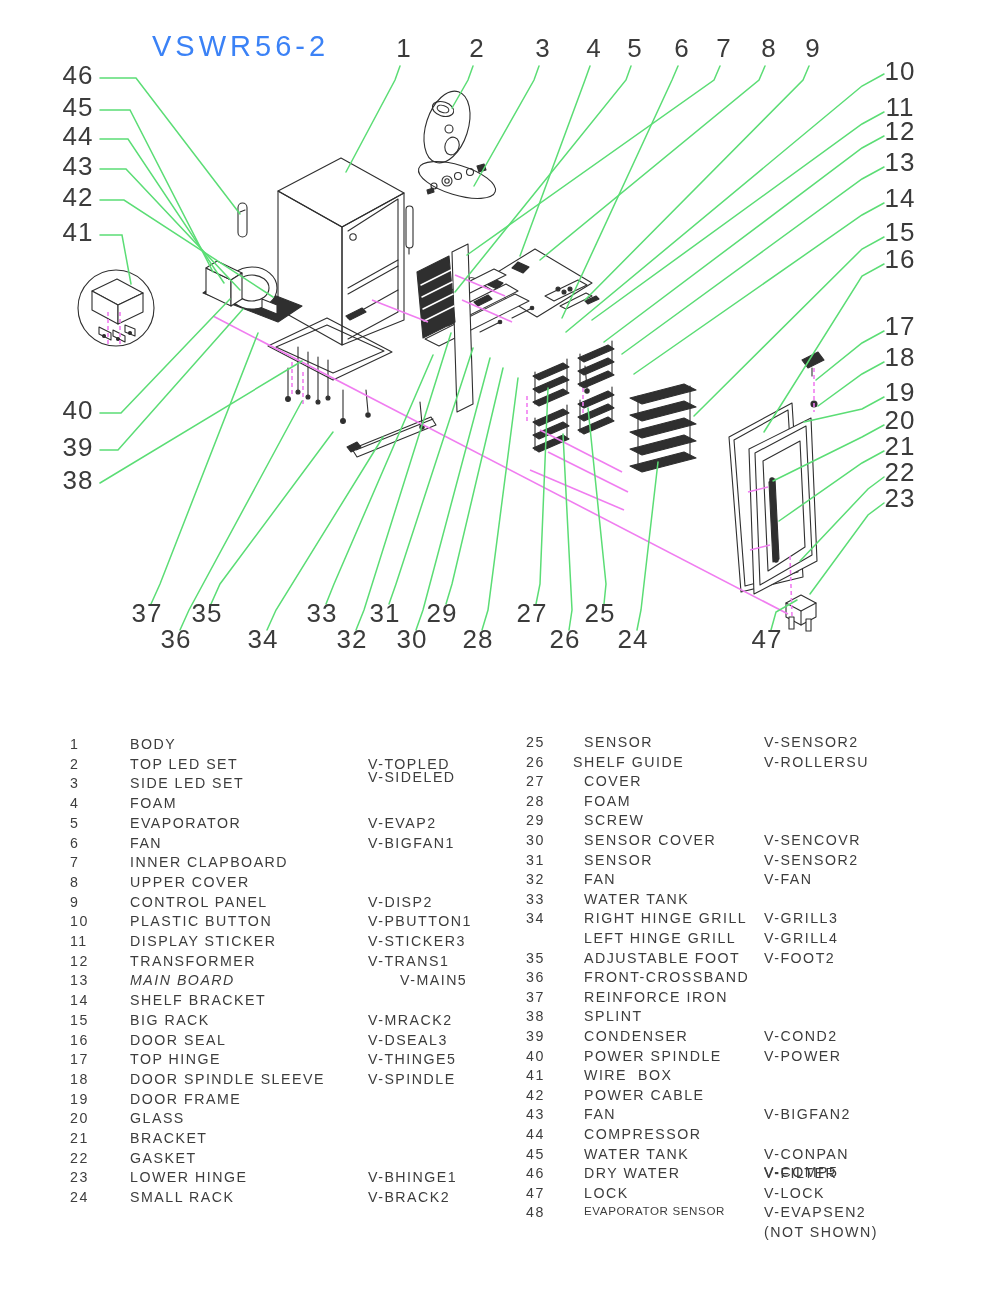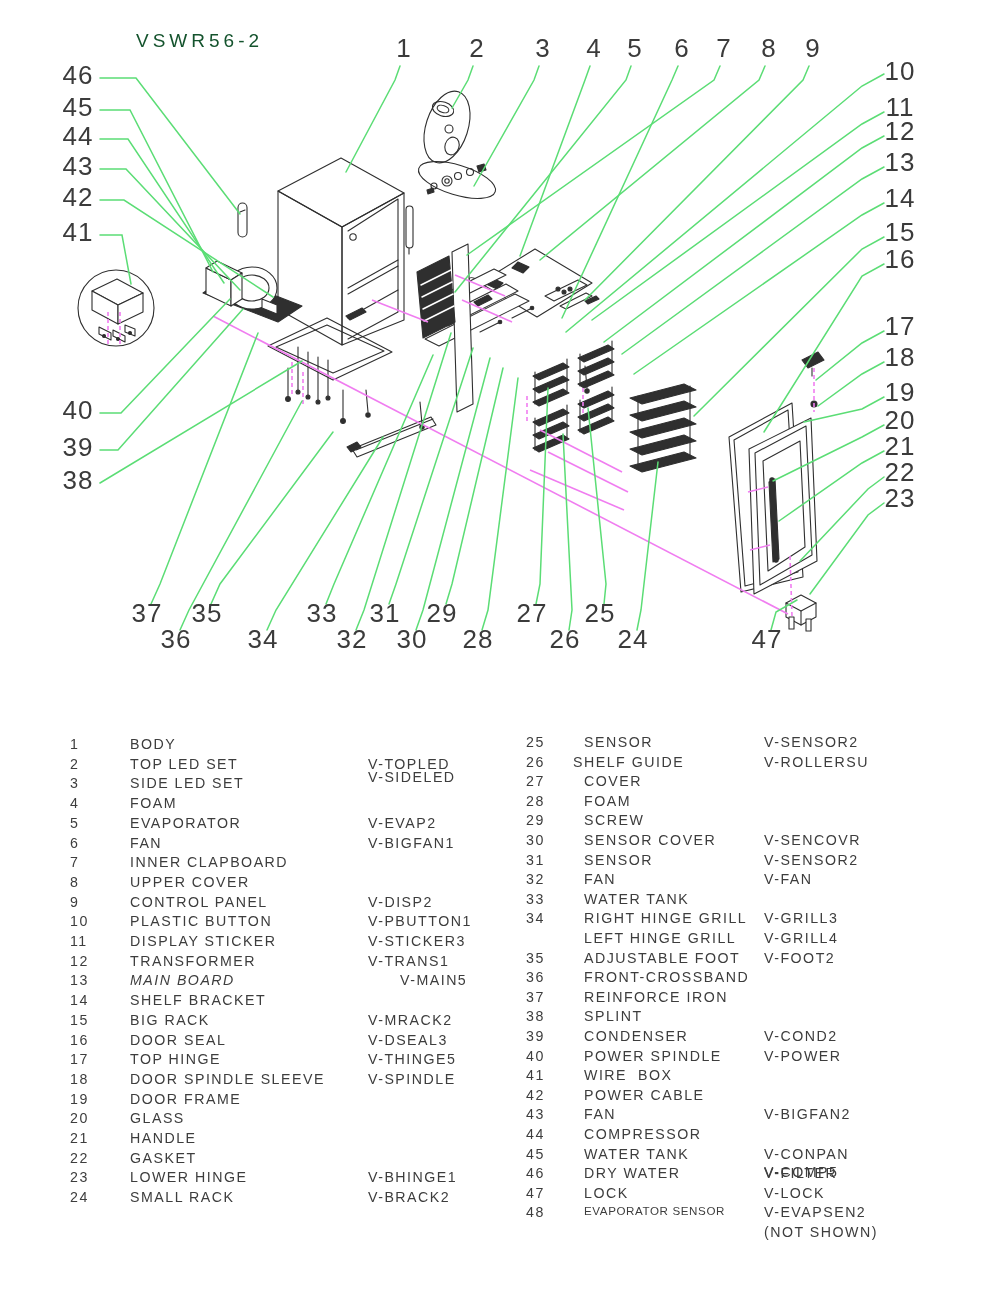--- a/index.html
+++ b/index.html
@@ -1,20 +1,20 @@
 <!DOCTYPE html>
 <html><head>
 <meta charset="utf-8">
 <style>
   html,body{margin:0;padding:0;background:#fff;}
   .stage{position:relative;width:1000px;height:1294px;background:#ffffff;overflow:hidden;
          font-family:"Liberation Sans",sans-serif;}
   .diagram{position:absolute;left:0;top:0;}
-  .title{position:absolute;left:136px;top:30px;font-size:19px;letter-spacing:4px;
-         color:#14532d;white-space:pre;}
+  .title{position:absolute;left:152px;top:30px;font-size:29px;letter-spacing:4px;
+         color:#3b82f6;white-space:pre;}
   .plist span{position:absolute;white-space:pre;font-size:14.2px;letter-spacing:1.5px;
          color:#3d3d3d;line-height:1;}
   .plist span.small{font-size:11.6px;letter-spacing:0.6px;}
   svg text{font-family:"Liberation Sans",sans-serif;font-size:26px;fill:#3b3b3b;letter-spacing:1px;}
 </style>
 </head>
 <body>
 
 <div class="stage">
 
@@ -378,21 +378,21 @@
       <span style="left: 130px; top: 1052.2px;">TOP HINGE</span>
       <span style="left: 368px; top: 1052.2px;">V-THINGE5</span>
       <span style="left: 70px; top: 1071.9px;">18</span>
       <span style="left: 130px; top: 1071.9px;">DOOR SPINDLE SLEEVE</span>
       <span style="left: 368px; top: 1071.9px;">V-SPINDLE</span>
       <span style="left: 70px; top: 1091.6px;">19</span>
       <span style="left: 130px; top: 1091.6px;">DOOR FRAME</span>
       <span style="left: 70px; top: 1111.3px;">20</span>
       <span style="left: 130px; top: 1111.3px;">GLASS</span>
       <span style="left: 70px; top: 1131px;">21</span>
-      <span style="left: 130px; top: 1131px;">HANDLE</span>
+      <span style="left: 130px; top: 1131px;">BRACKET</span>
       <span style="left: 70px; top: 1150.7px;">22</span>
       <span style="left: 130px; top: 1150.7px;">GASKET</span>
       <span style="left: 70px; top: 1170.4px;">23</span>
       <span style="left: 130px; top: 1170.4px;">LOWER HINGE</span>
       <span style="left: 368px; top: 1170.4px;">V-BHINGE1</span>
       <span style="left: 70px; top: 1190.1px;">24</span>
       <span style="left: 130px; top: 1190.1px;">SMALL RACK</span>
       <span style="left: 368px; top: 1190.1px;">V-BRACK2</span>
       <span style="left: 526px; top: 735px;">25</span>
       <span style="left: 584px; top: 735px;">SENSOR</span>

